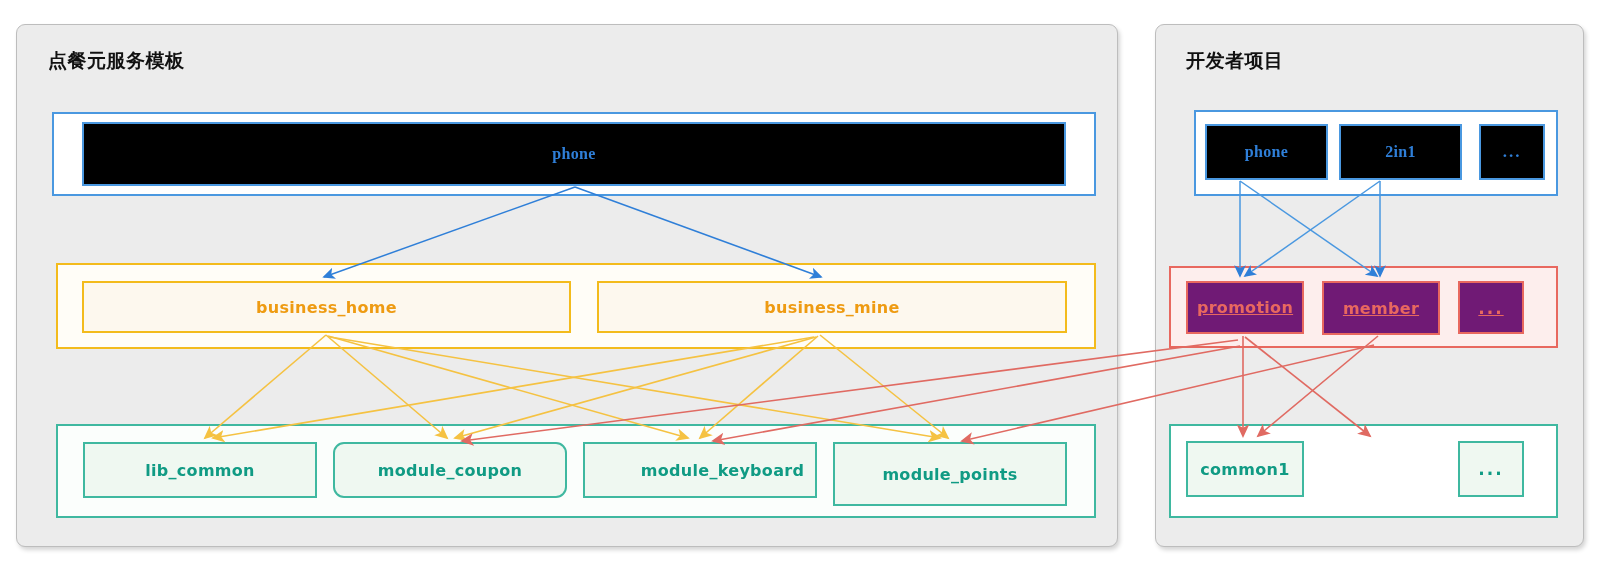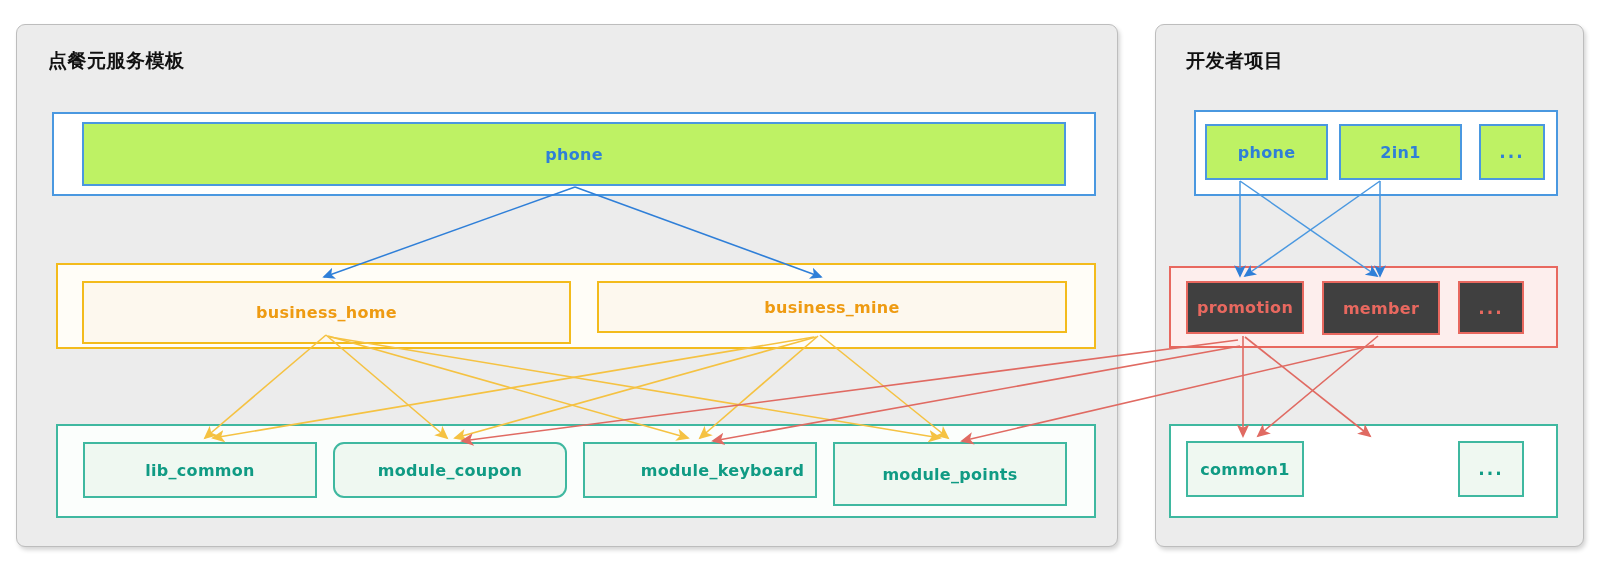--- a/index.html
+++ b/index.html
@@ -12,41 +12,41 @@
 
   .group{position:absolute;background:#ffffff;box-sizing:border-box;}
   .group.blue{border:2px solid #4a98e0;}
   .group.yellow{border:2px solid #f3bb1c;background:#fffdf7;}
   .group.teal{border:2px solid #3fb8a0;background:#fbfefc;}
   .group.red{border:2px solid #e8685f;background:#fdeeed;}
   .group.tealr{border:2px solid #3fb8a0;background:#ffffff;}
 
   .node{position:absolute;box-sizing:border-box;display:flex;align-items:center;justify-content:center;
         font-weight:bold;font-size:16px;letter-spacing:.3px;}
-  .node.blue{border:2px solid #4a98e0;background:#bef264;color:#2f7fd8;}
+  .node.blue{border:2px solid #4a98e0;background:#000000;color:#2f7fd8;font-family:Liberation Serif, serif;}
   .node.yellow{border:2px solid #f3bb1c;background:#fdf8ee;color:#ee9b12;}
   .node.teal{border:2px solid #3fb8a0;background:#eff8f1;color:#109b84;}
-  .node.red{border:2px solid #e8685f;background:#404040;color:#e8685f;}
+  .node.red{border:2px solid #e8685f;background:#701a75;color:#e8685f;text-decoration:underline;}
   .node.dots{font-size:17px;letter-spacing:2px;}
 
   #wires{position:absolute;left:0;top:0;width:1598px;height:576px;pointer-events:none;}
 </style>
 </head>
 <body>
 
 <div id="stage">
 
   <div class="panel" style="left:16px;top:24px;width:1100px;height:521px;"></div>
   <div class="panel-title" style="left:48px;top:48px;">点餐元服务模板</div>
 
   <div class="group blue" style="left:52px;top:112px;width:1044px;height:84px;"></div>
   <div class="node blue" style="left:82px;top:122px;width:984px;height:64px;">phone</div>
 
   <div class="group yellow" style="left:56px;top:263px;width:1040px;height:86px;"></div>
-  <div class="node yellow" style="left:82px;top:281px;width:489px;height:63px;">business_home</div>
+  <div class="node yellow" style="left:82px;top:281px;width:489px;height:52px;">business_home</div>
   <div class="node yellow" style="left:597px;top:281px;width:470px;height:52px;">business_mine</div>
 
   <div class="group teal" style="left:56px;top:424px;width:1040px;height:94px;"></div>
   <div class="node teal" style="left:83px;top:442px;width:234px;height:56px;">lib_common</div>
   <div class="node teal" style="left:333px;top:442px;width:234px;height:56px;border-radius:11px;">module_coupon</div>
   <div class="node teal" style="left:583px;top:442px;width:234px;height:56px;padding-left:45px;">module_keyboard</div>
   <div class="node teal" style="left:833px;top:442px;width:234px;height:64px;">module_points</div>
 
   <div class="panel" style="left:1155px;top:24px;width:427px;height:521px;"></div>
   <div class="panel-title" style="left:1186px;top:48px;">开发者项目</div>

